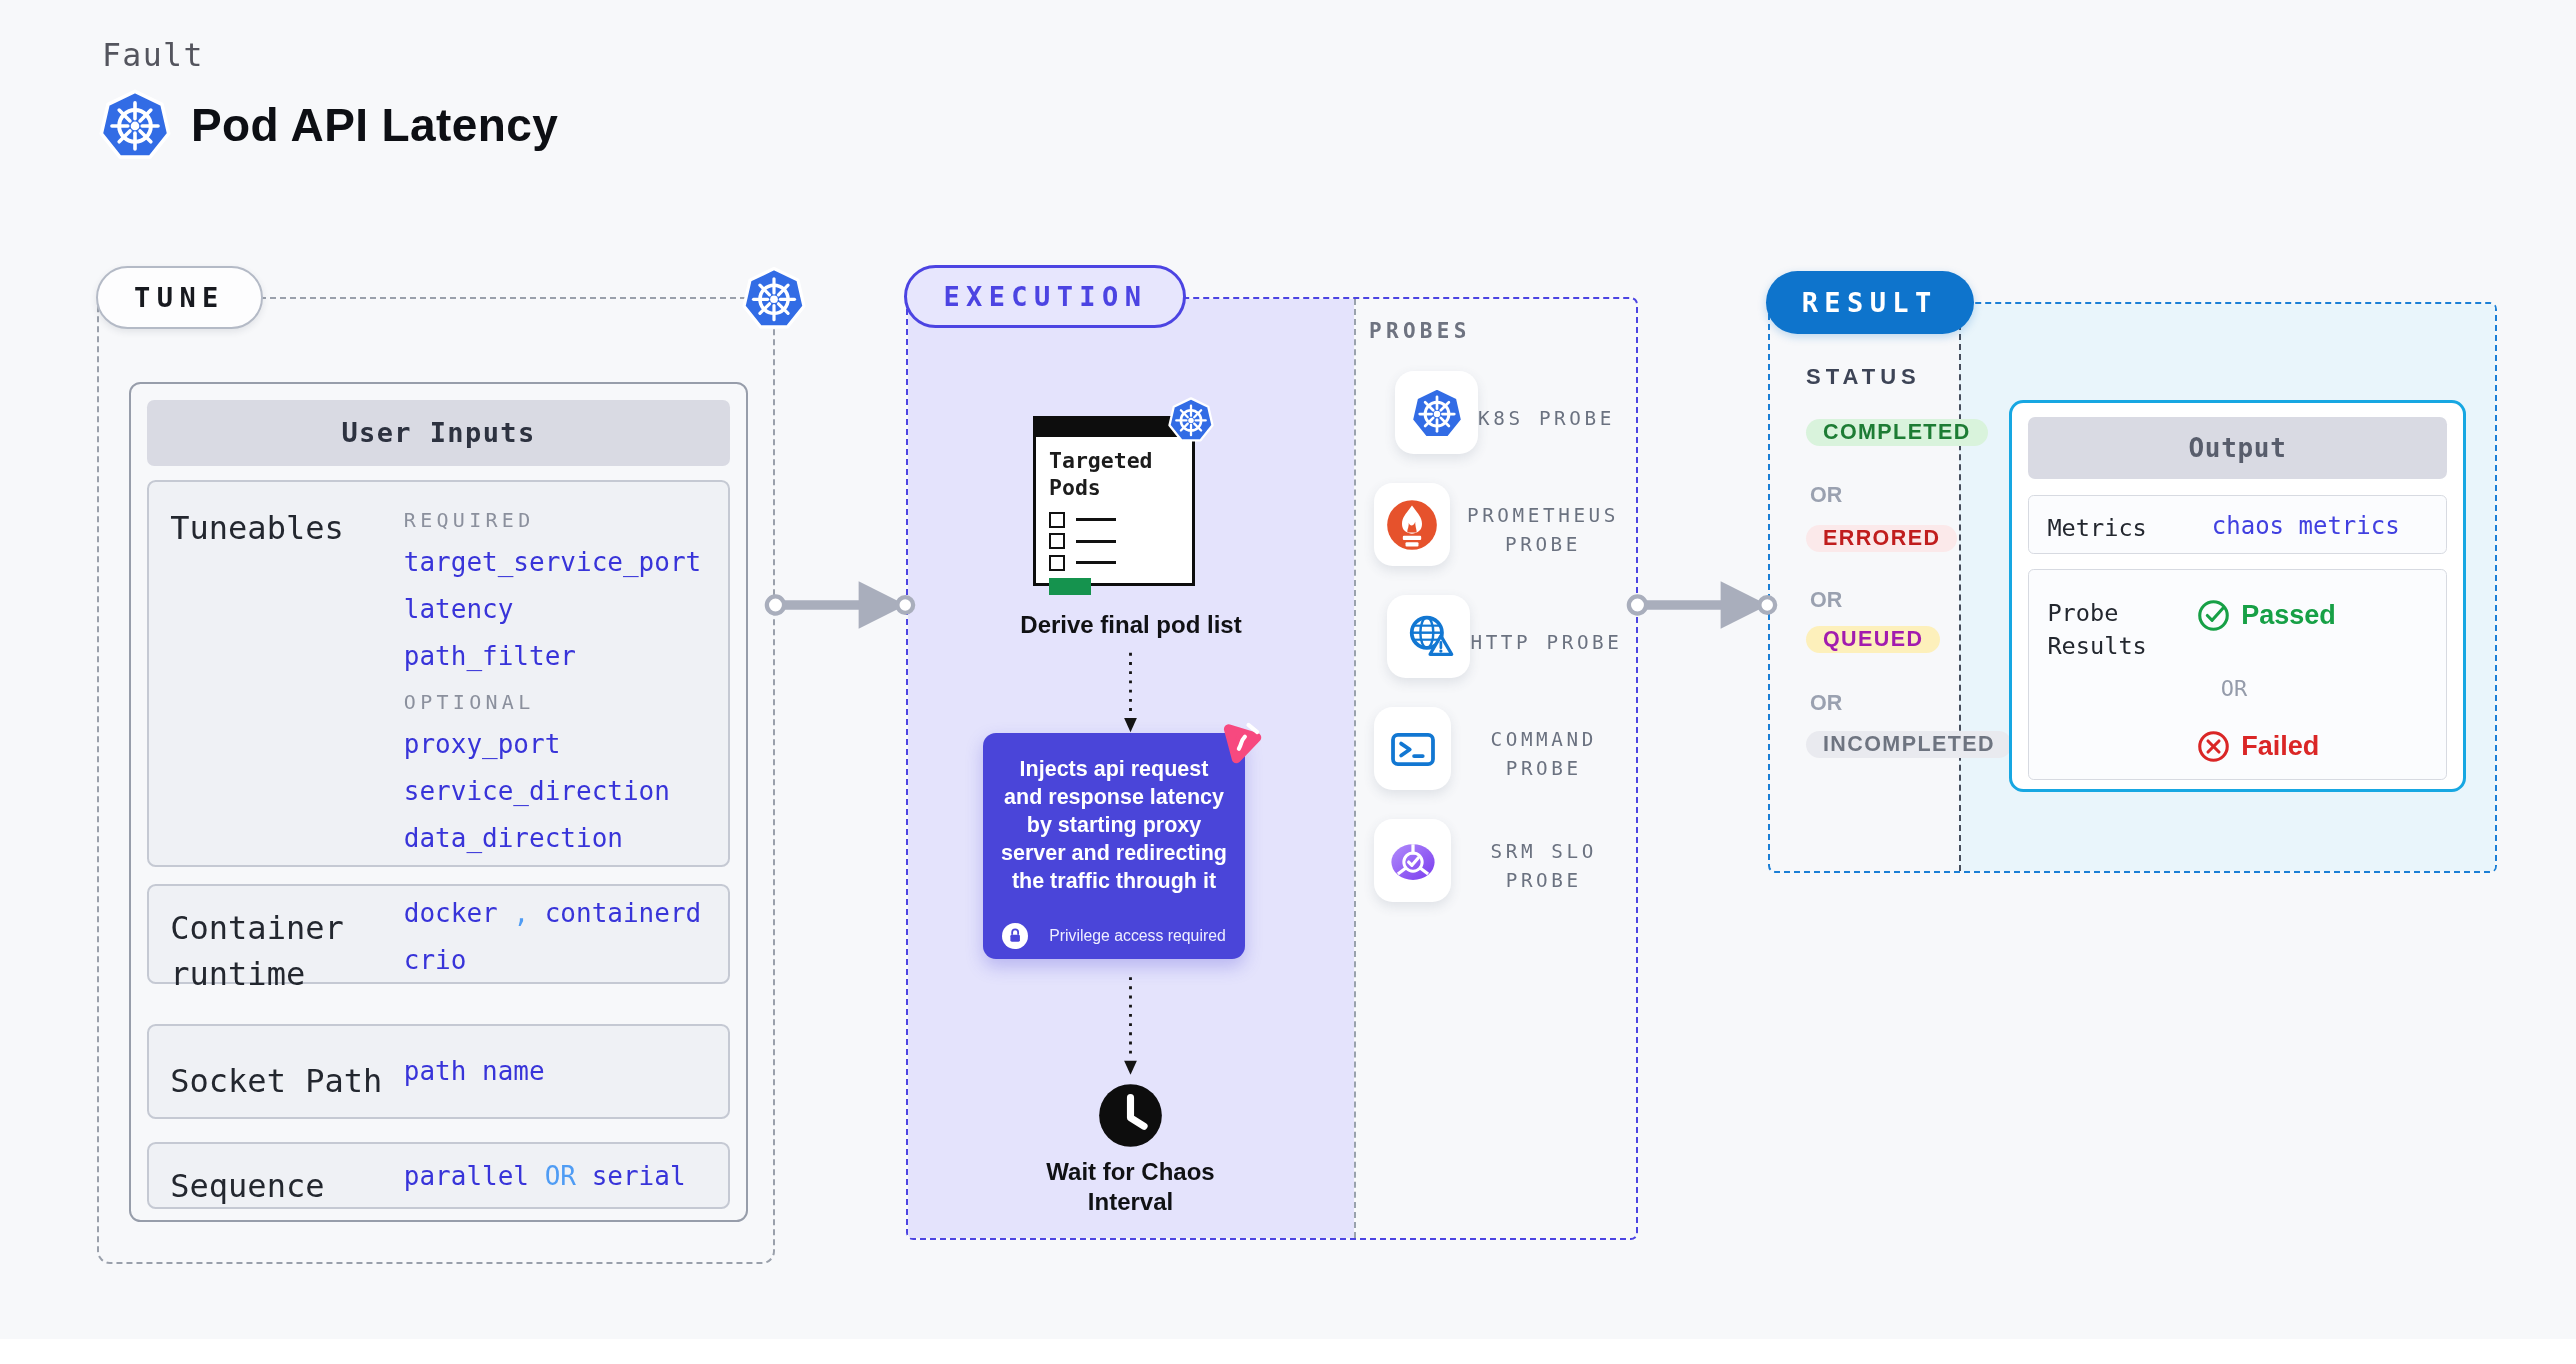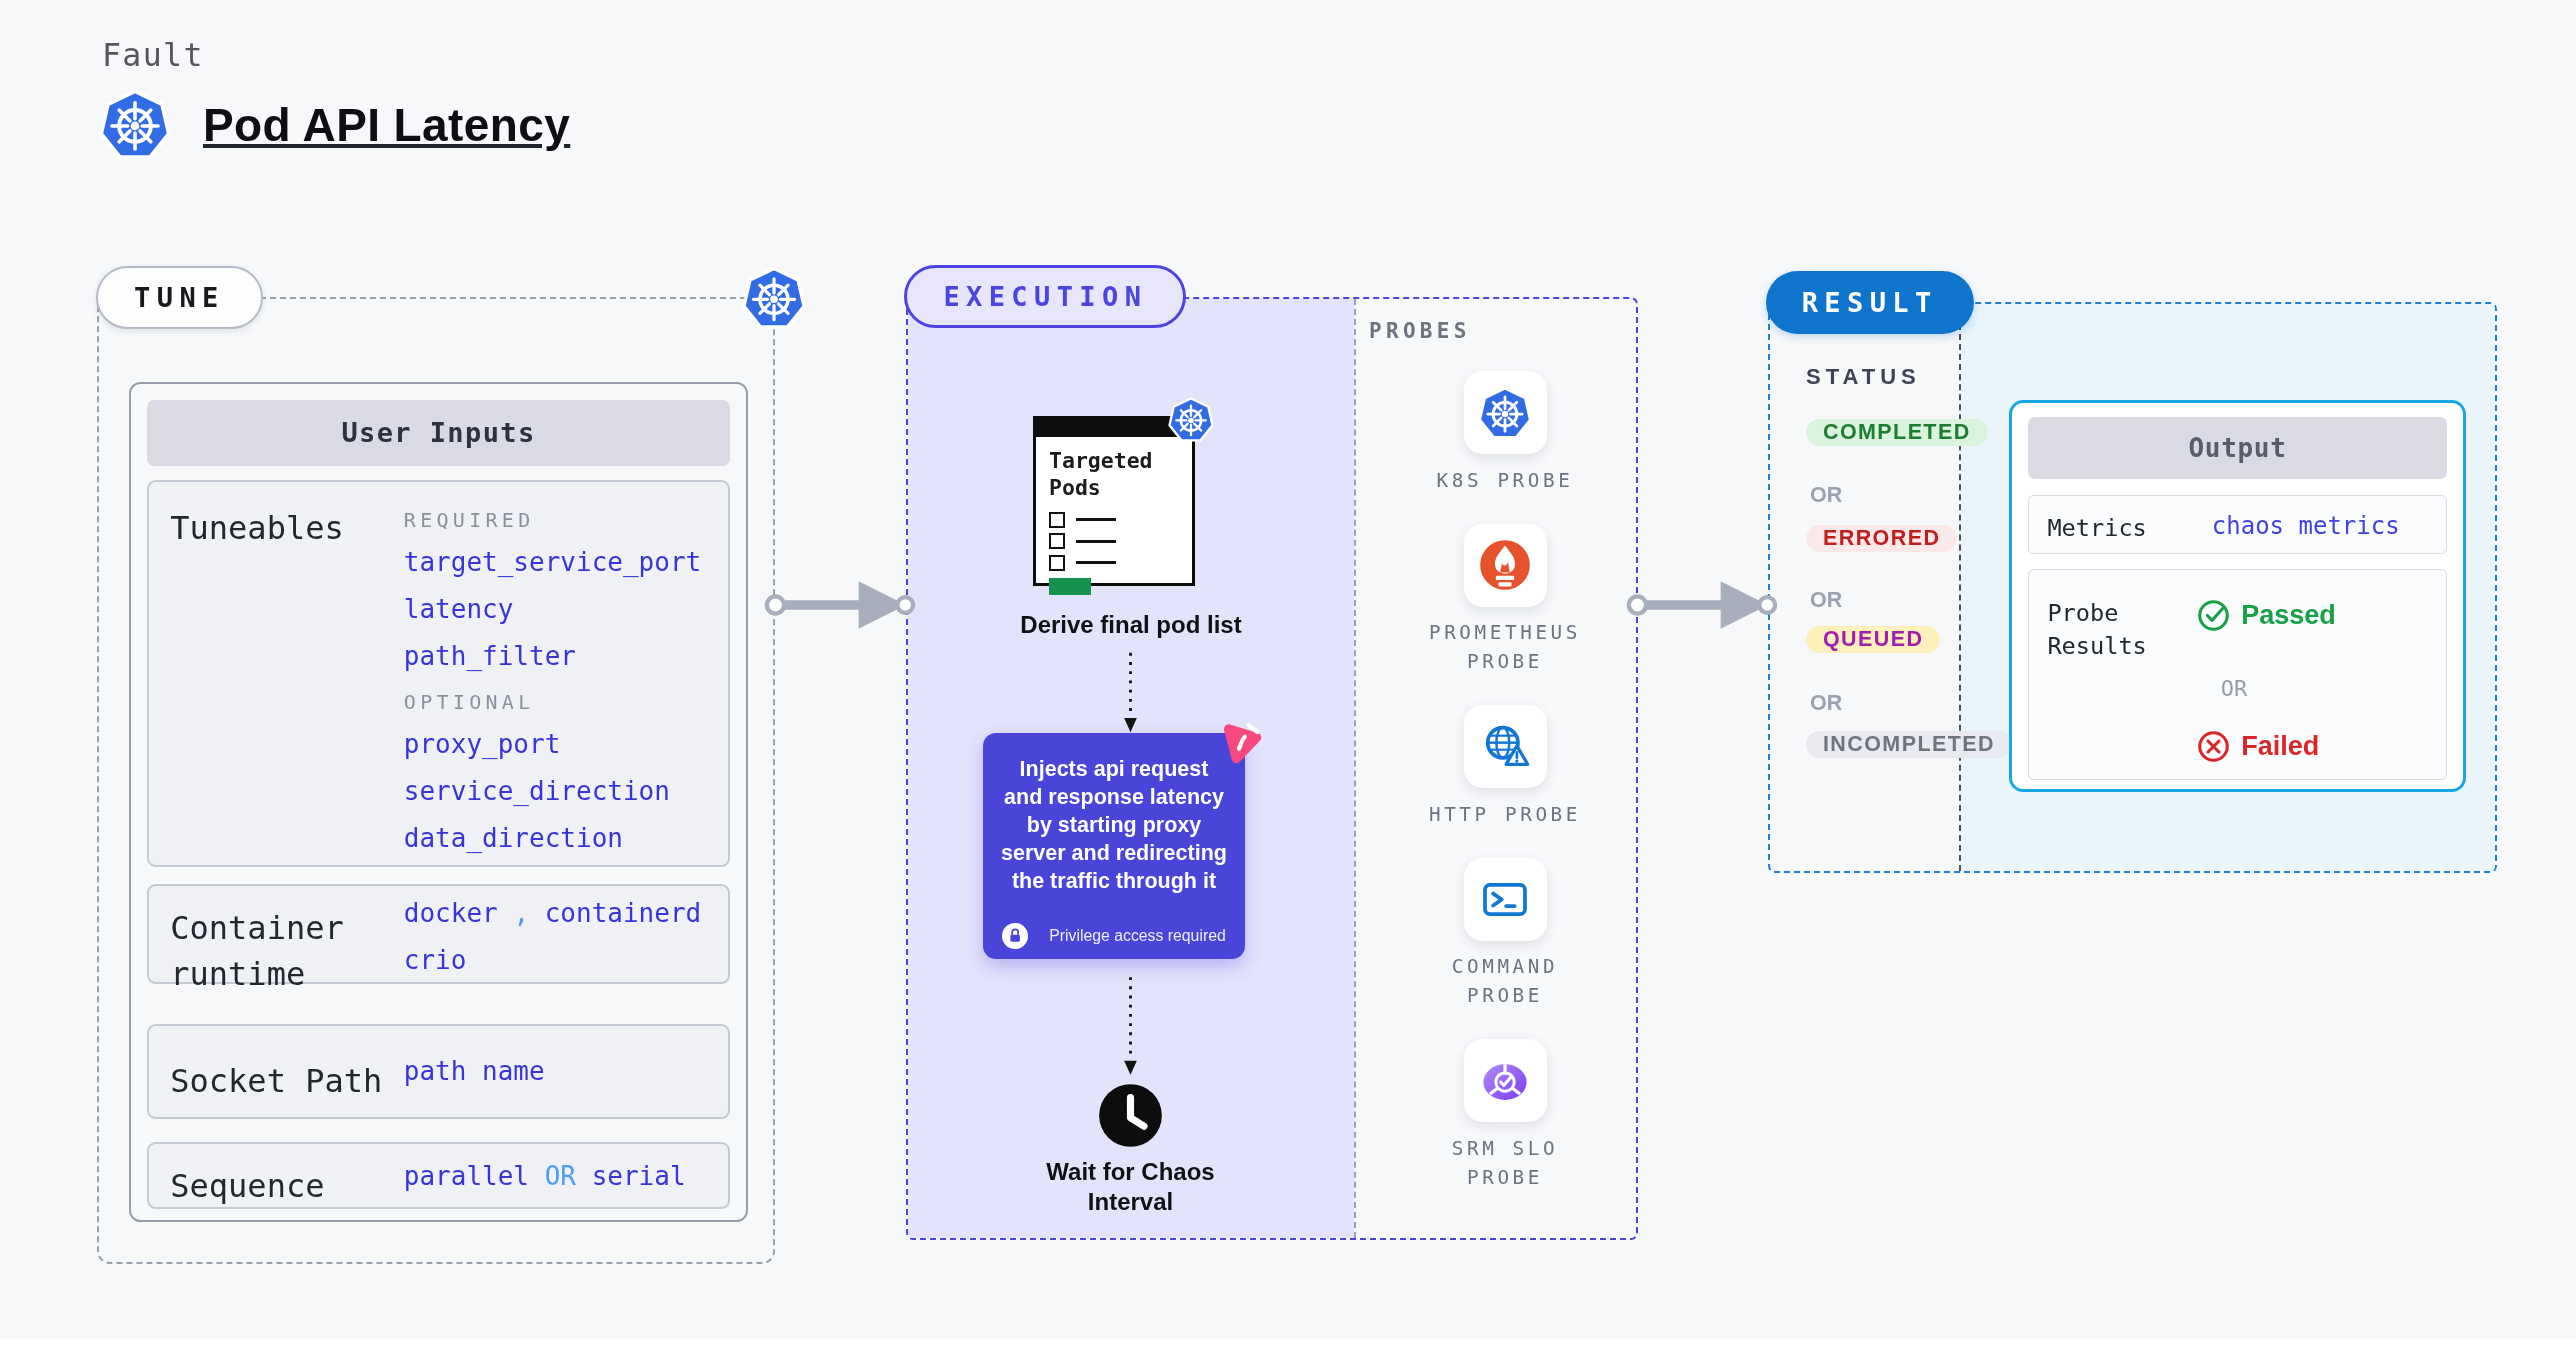--- a/index.html
+++ b/index.html
@@ -7,21 +7,21 @@
   #app {
     position:relative; width:2576px; height:1365px; overflow:hidden;
     background:#f7f8fa;
     font-family:"DejaVu Sans Mono", monospace;
     color:#22252e;
   }
   .abs { position:absolute; }
 
   
   .eyebrow { left:102px; top:37px; font-size:31.5px; letter-spacing:1.4px; color:#54555e; }
-  .title-row { left:99px; top:87px; display:flex; align-items:center; gap:32px;text-decoration:underline; }
+  .title-row { left:99px; top:87px; display:flex; align-items:center; gap:20px; }
   .title-logo { width:72px; height:75px; }
   .page-title { font-family:"Liberation Sans", sans-serif; font-weight:bold; font-size:46px; color:#0d0f14; letter-spacing:0.4px; }
 
   
   .pill {
     position:absolute; display:flex; align-items:center; justify-content:center;
     height:63px; padding:0 36px; border-radius:34px;
     font-weight:bold; font-size:27px; letter-spacing:6.4px; z-index:5;
   }
   .pill-tune { left:-2.9px; top:-33px; background:#fdfdfe; border:2.9px solid #b4bac6; color:#17191f; box-shadow:0 2.9px 7.2px rgba(40,48,70,.10); }
@@ -82,21 +82,21 @@
   .privilege-chip { width:26px; height:26px; background:#fff; border-radius:50%; display:flex; align-items:center; justify-content:center; }
   .privilege-label { color:#eeeeff; font-family:"Liberation Sans",sans-serif; font-size:15.8px; }
   .chaos-badge { right:-20px; top:-14.3px; width:47px; height:47px; transform:rotate(-6deg); z-index:4; }
 
   .clock { left:189px; top:783px; width:67px; height:67px; }
   .wait-label { left:108px; top:858px; width:229px; text-align:center; font-family:"Liberation Sans",sans-serif; font-weight:bold; font-size:24px; line-height:1.25; color:#101114; }
 
   
   .probes-title { left:461px; top:20px; font-size:21px; letter-spacing:4.3px; color:#6e7380; font-weight:bold; }
   .probes-col { left:446px; right:0; top:72px; display:flex; flex-direction:column; align-items:center; gap:29px; }
-  .probe-item { display:flex; flex-direction:column; align-items:center;margin-left:20px; }
+  .probe-item { display:flex; flex-direction:row; align-items:center;margin-left:20px; }
   .probe-card { width:83px; height:83px; background:#fff; border-radius:18.6px; box-shadow:0 4.3px 11.5px rgba(60,70,100,.12); display:flex; align-items:center; justify-content:center; }
   .probe-card svg { width:54px; height:54px; }
   .probe-label { margin-top:11.5px; font-size:19.3px; letter-spacing:3.6px; color:#6b7280; text-align:center; line-height:29px; max-width:186px; }
 
   
   .sec-result { left:1768px; top:302px; width:729px; height:571px; border:2.9px dashed #1b7fd6; border-radius:7.2px; }
   .result-fill { left:189px; top:0; bottom:0; right:0; background:#e9f5fb; border-radius:0 4.3px 4.3px 0; }
   .result-sep { left:189px; top:0; bottom:0; width:0; border-left:2.1px dashed #474e5c; }
 
   .status-title { left:36px; top:60px; font-family:"Liberation Sans",sans-serif; font-weight:bold; font-size:22px; letter-spacing:5px; color:#3d4456; }

